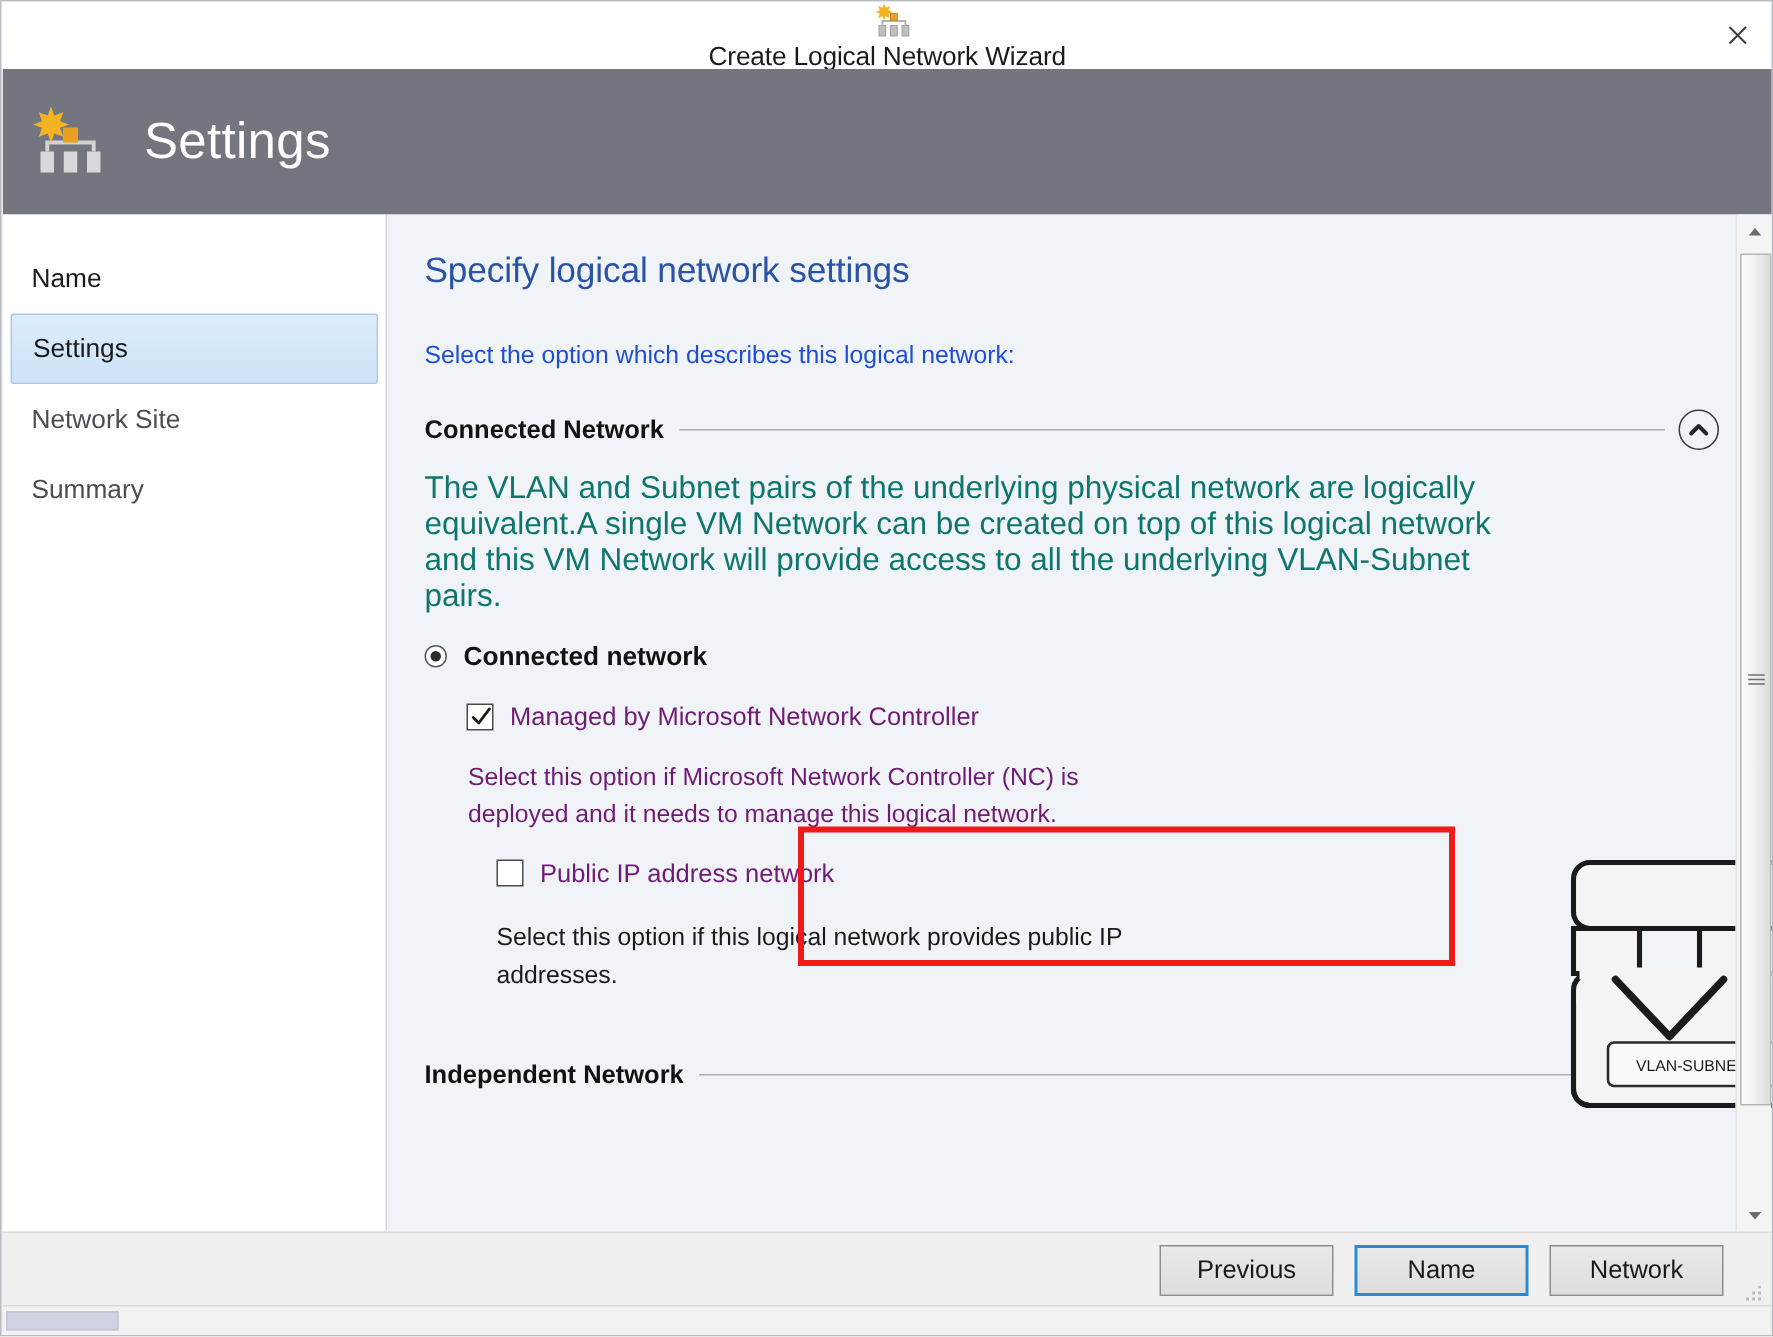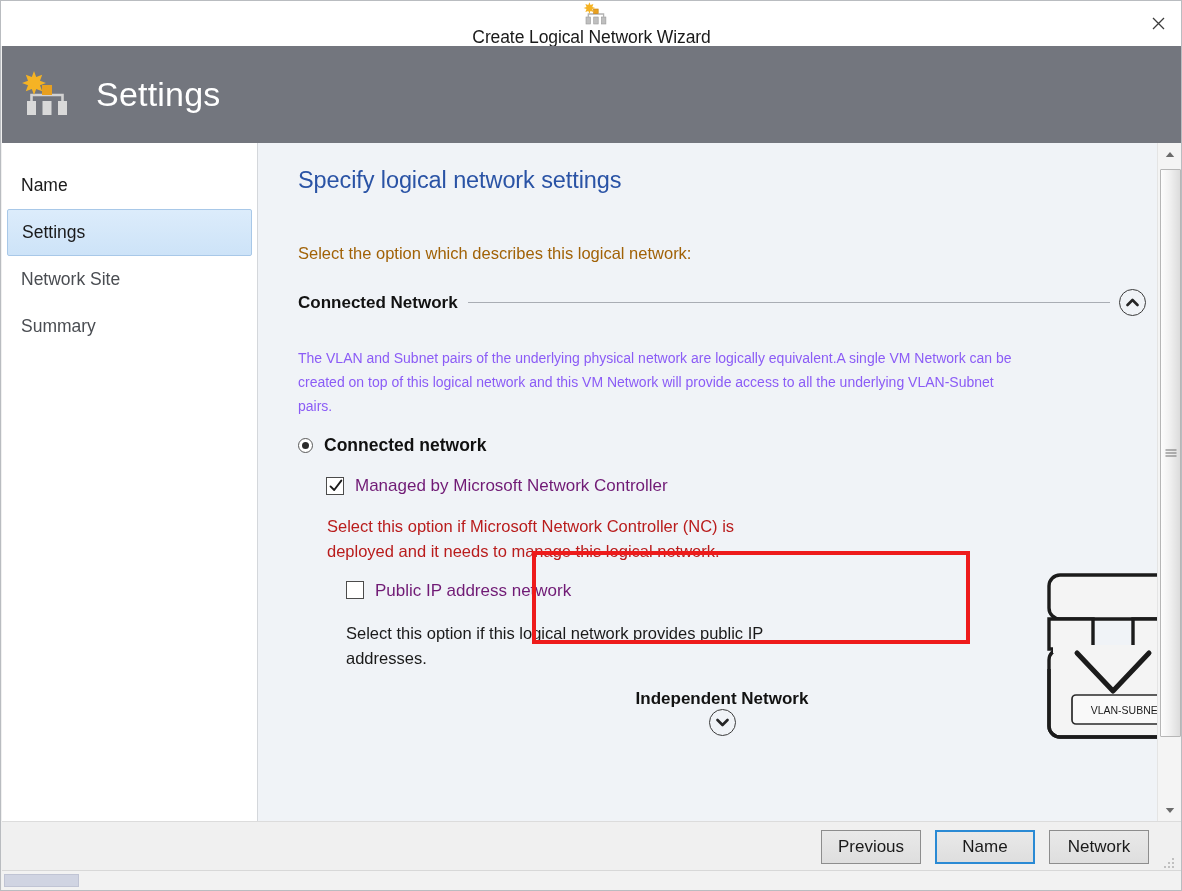--- a/index.html
+++ b/index.html
@@ -115,34 +115,34 @@
   #content {
     position: relative;
     flex: 1;
     background: #f0f3f7;
     overflow: hidden;
   }
   #content-inner {
     position: absolute;
     left: 0; top: 0;
     right: 28px; bottom: 0;
-    padding: 24px 0 0 40px;
+    padding: 24px 0 0 25px;
   }
 
   #page-title {
     color: #2a53a5;
     font-size: 23.5px;
     font-weight: 400;
     margin: 0 0 0 0;
     letter-spacing: -0.1px;
   }
   #intro-text {
-    margin-top: 50px;
+    margin-top: 34px;
     font-size: 16.5px;
-    color: #a16207;
+    color: #1d4ed8;
   }
 
   
   .section-head {
     display: flex;
     align-items: center;
     margin-top: 26px;
     padding-right: 8px;
   }
   .section-head .label {
@@ -162,24 +162,24 @@
     border-radius: 50%;
     border: 1.6px solid #3b3b3b;
     background: #f0f3f7;
     display: flex; align-items: center; justify-content: center;
     flex: none;
     cursor: default;
   }
   .chev svg { display: block; }
 
   #desc-para {
-    margin-top: 30px;
-    font-size: 14px;
+    margin-top: 14px;
+    font-size: 21px;
     line-height: 24px;
-    color: #8b5cf6;
+    color: #0f766e;
     max-width: 730px;
   }
 
   
   #highlight-box {
     position: absolute;
     left: 274px;
     top: 408px;
     width: 438px;
     height: 93px;
@@ -231,21 +231,21 @@
     background: #ffffff;
     flex: none;
     margin-right: 11px;
     position: relative;
   }
   .checkbox svg { position: absolute; left: 1px; top: 0px; }
 
   .help-text {
     font-size: 16.5px;
     line-height: 24.5px;
-    color: #b91c1c;
+    color: #701a75;
     margin-top: 18px;
     margin-left: 29px;
     max-width: 470px;
   }
 
   .check-row2 {
     display: flex;
     align-items: flex-start;
     margin-top: 18px;
     margin-left: 48px;
@@ -313,21 +313,21 @@
     left: 1px; top: 820px;
     width: 1180px; height: 50px;
     background: #f0f0f0;
     border-top: 1px solid #dcdcdc;
     display: flex;
     align-items: center;
     justify-content: flex-end;
     padding-right: 33px;
   }
   .btn {
-    width: 100px; height: 34px;
+    width: 116px; height: 34px;
     background: linear-gradient(to bottom, #e9e9e9 0%, #dedede 100%);
     border: 1px solid #8d8d8d;
     font-size: 17px;
     color: #1a1a1a;
     font-family: "Liberation Sans", sans-serif;
     margin-left: 14px;
     cursor: default;
     display: flex; align-items: center; justify-content: center;
   }
   .btn.focused {
@@ -454,21 +454,21 @@
           <div class="help-text">Select this option if Microsoft Network Controller (NC) is deployed and it needs to manage this logical network.</div>
 
           <div class="check-row2">
             <span class="checkbox"></span>
             <span class="opt-label">Public IP address network</span>
           </div>
 
           <div class="help-text2">Select this option if this logical network provides public IP addresses.</div>
         </div>
 
-        <div class="section-head" style="margin-top:19px;flex-direction:column;">
+        <div class="section-head" style="margin-top:41px;">
           <span class="label">Independent Network</span>
           <span class="rule"></span>
           <span class="chev">
             <svg width="13" height="9" viewBox="0 0 13 9">
               <path d="M1.5 2 L6.5 7 L11.5 2" stroke="#262626" stroke-width="2.6" fill="none" stroke-linecap="round" stroke-linejoin="round"></path>
             </svg>
           </span>
         </div>
       </div>
 

